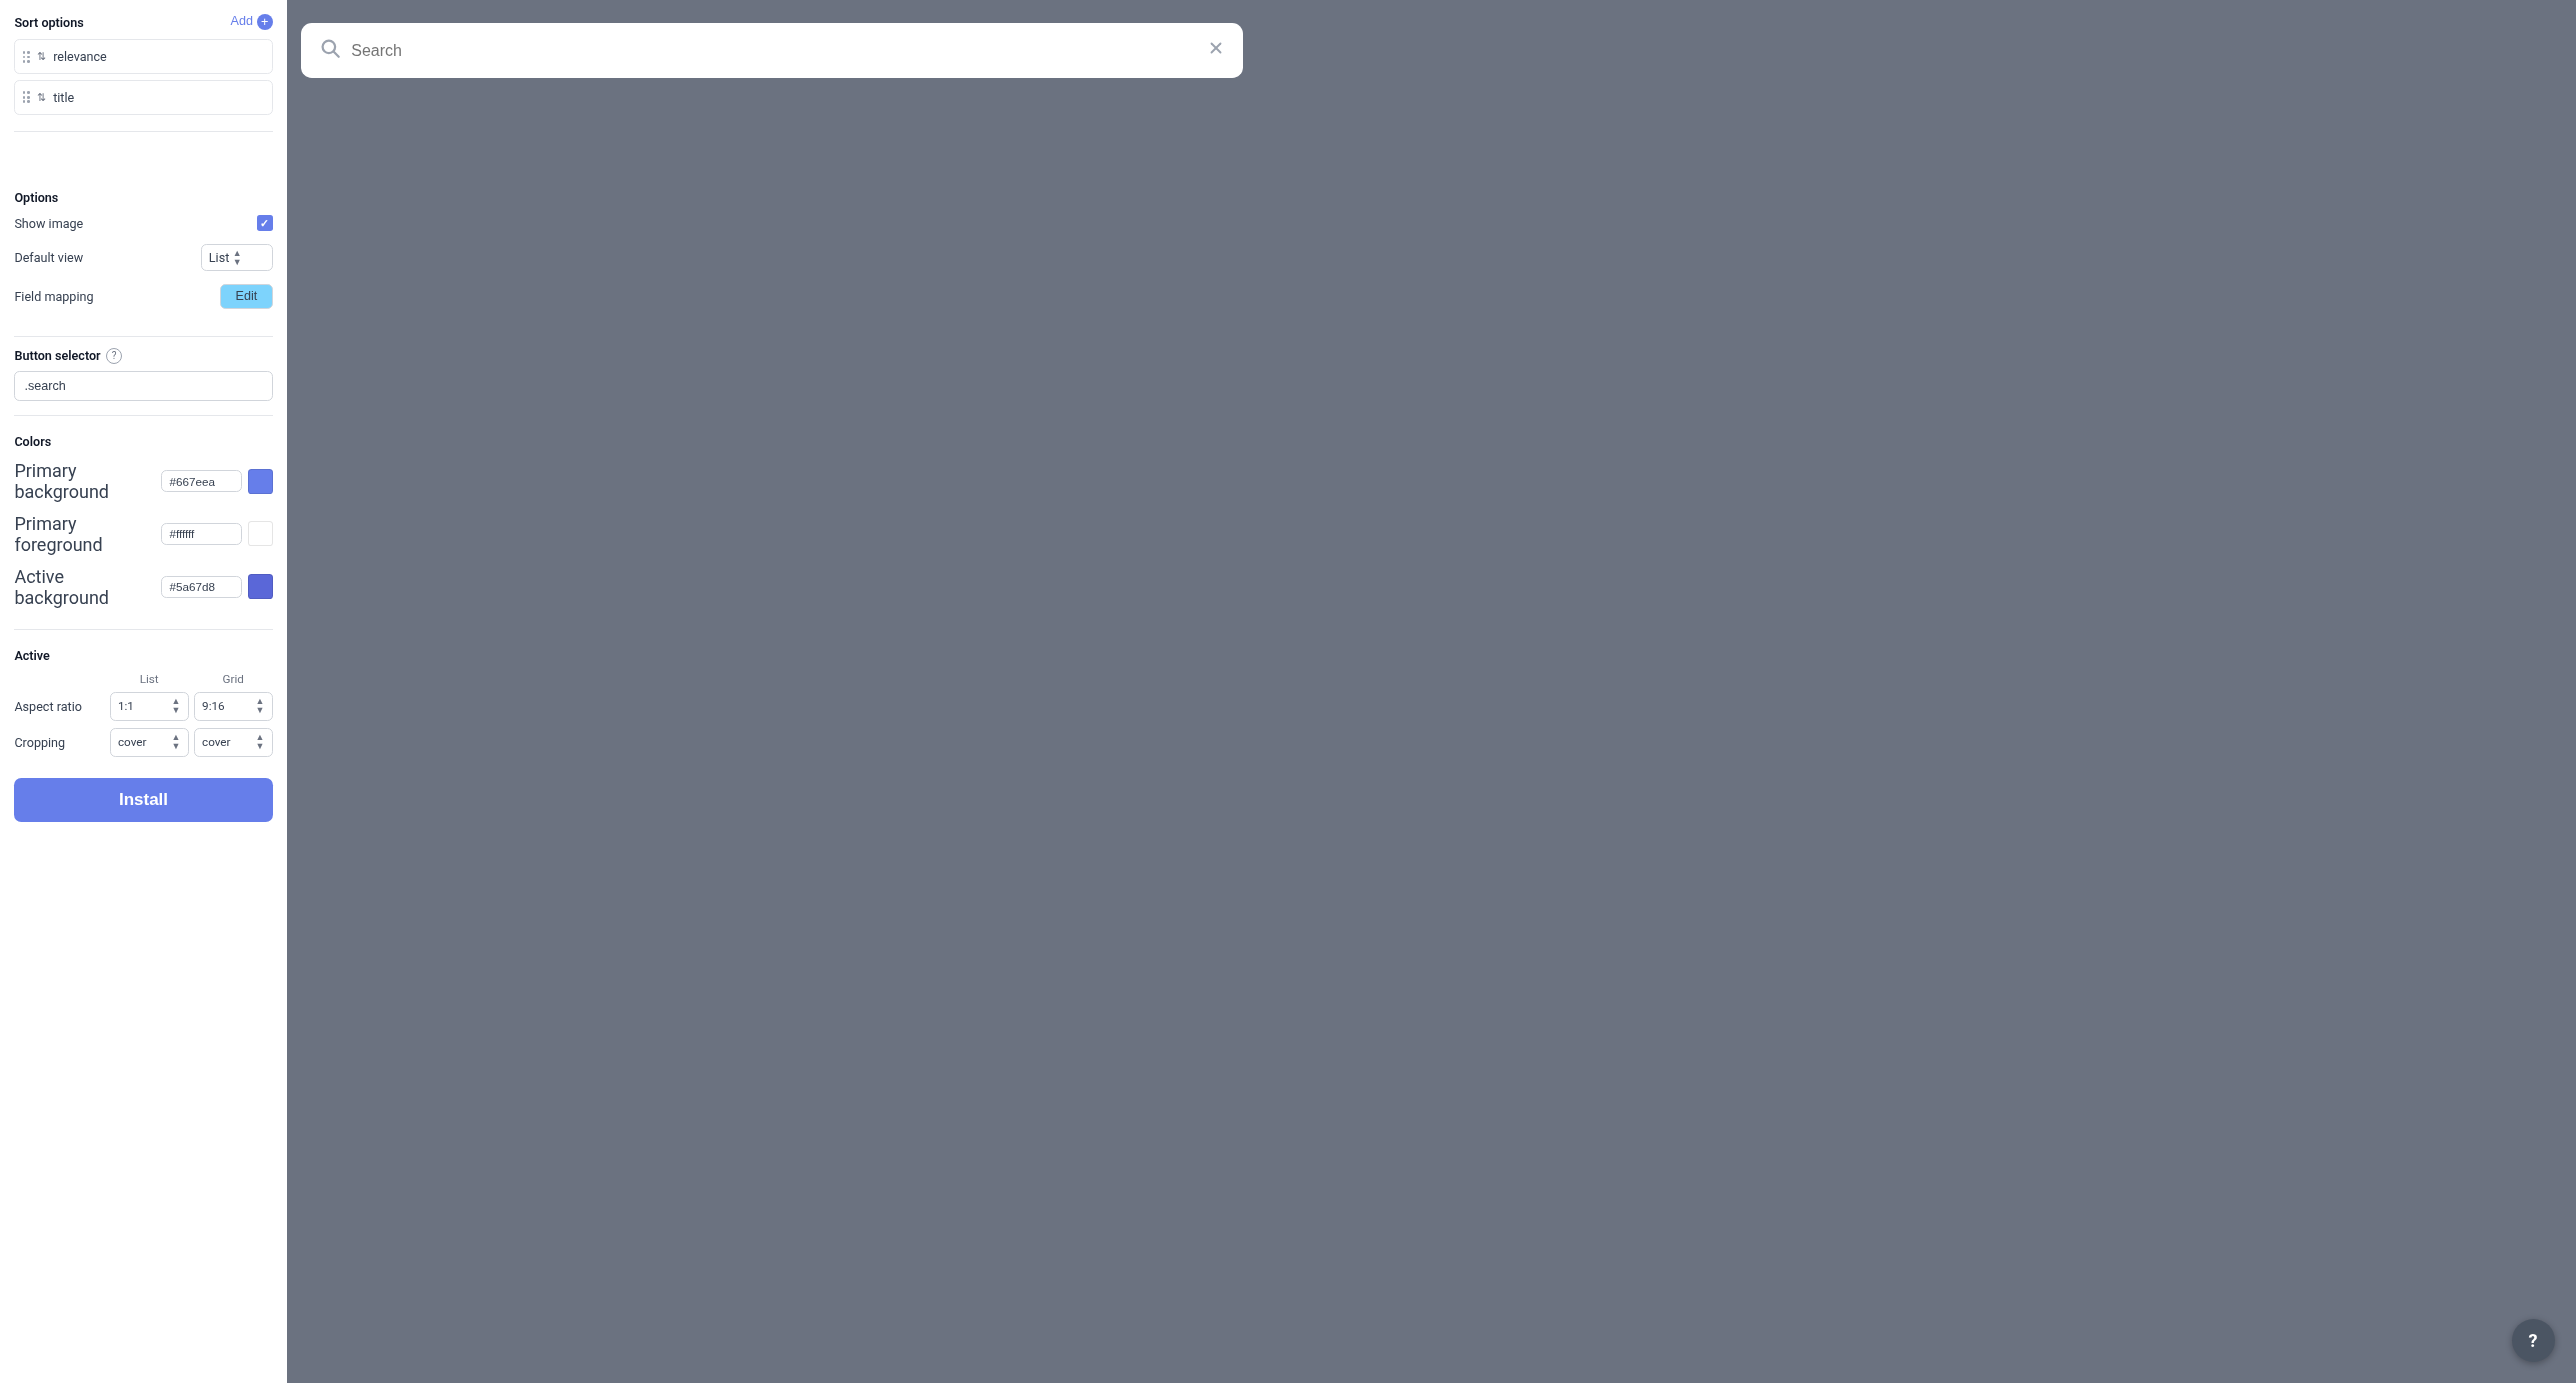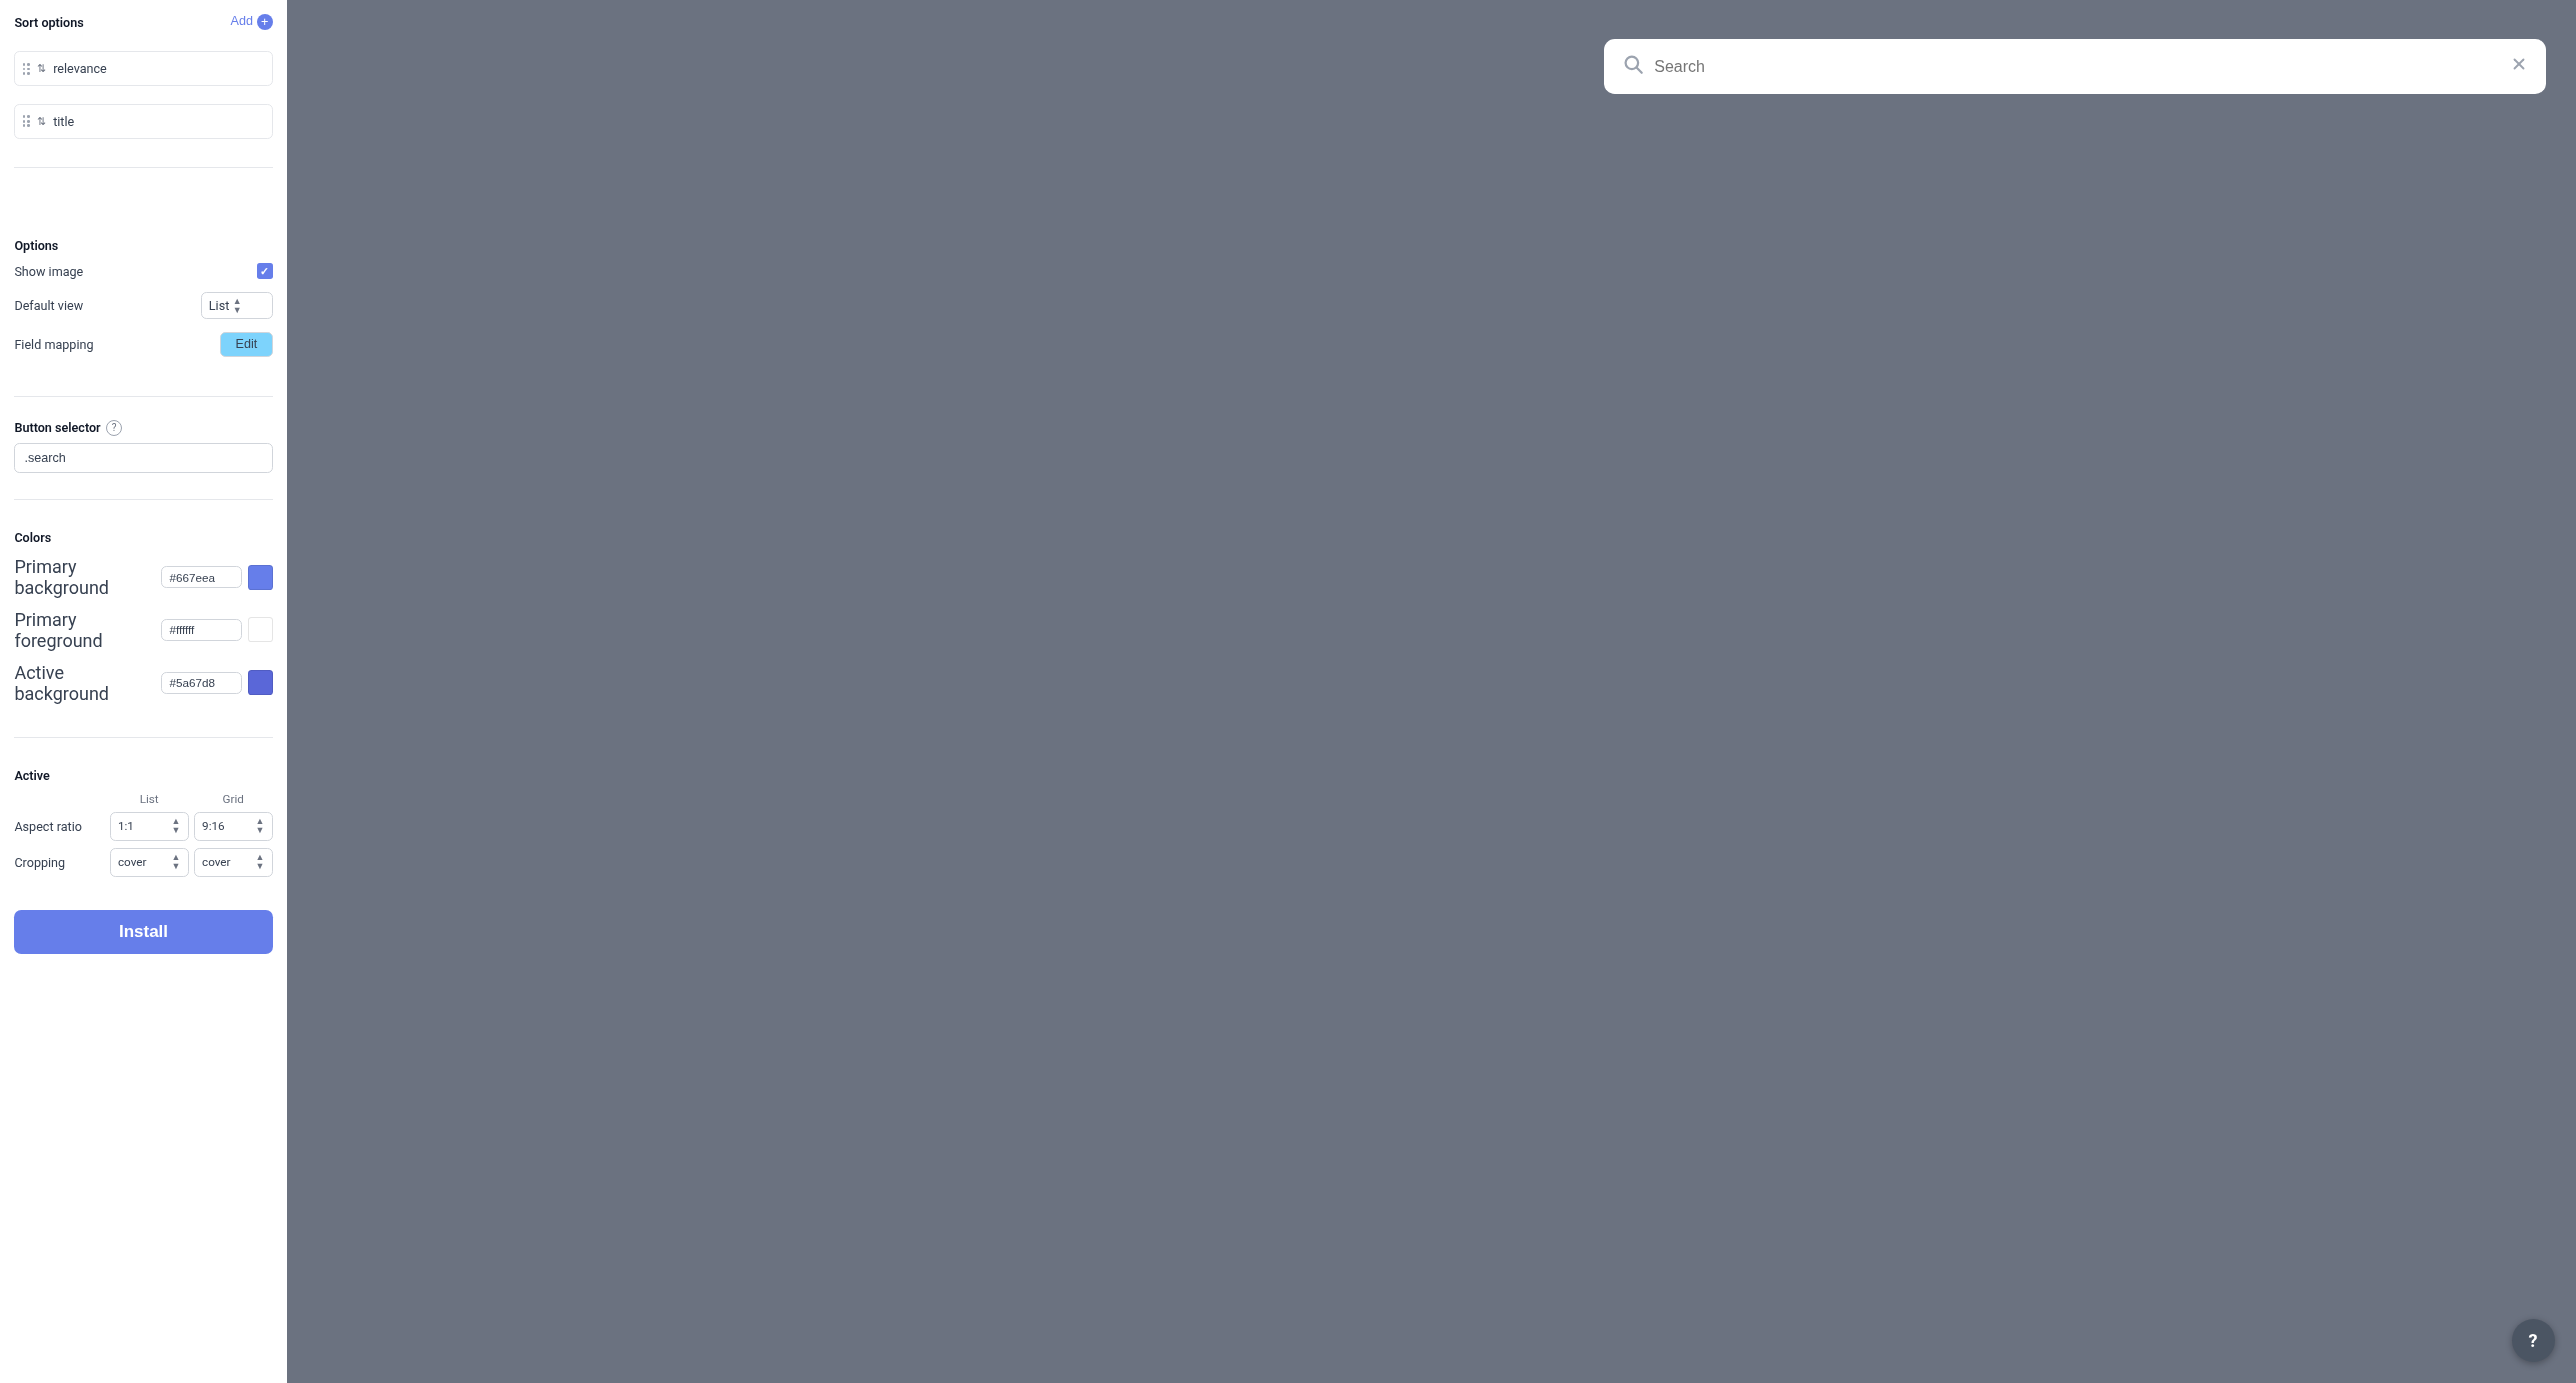--- a/index.html
+++ b/index.html
@@ -14,21 +14,21 @@
 
     
     .left-panel {
       width: 287px;
       min-width: 287px;
       background: #ffffff;
       display: flex;
       flex-direction: column;
       overflow-y: auto;
       padding: 14.4px;
-      gap: 12px;
+      gap: 0;
       position: relative;
     }
 
     
     .section-header {
       display: flex;
       align-items: center;
       justify-content: space-between;
       margin-bottom: 9px;
     }
@@ -313,22 +313,22 @@
       cursor: pointer;
       margin-top: 14.4px;
     }
 
     
     .right-panel {
       flex: 1;
       background: #6b7280;
       display: flex;
       flex-direction: column;
-      align-items: flex-end;
-      padding: 30px;
+      align-items: flex-start;
+      padding: 14px;
       position: relative;
     }
 
     .search-bar {
       width: 90%;
       max-width: 942px;
       background: white;
       border-radius: 10.8px;
       display: flex;
       align-items: center;

